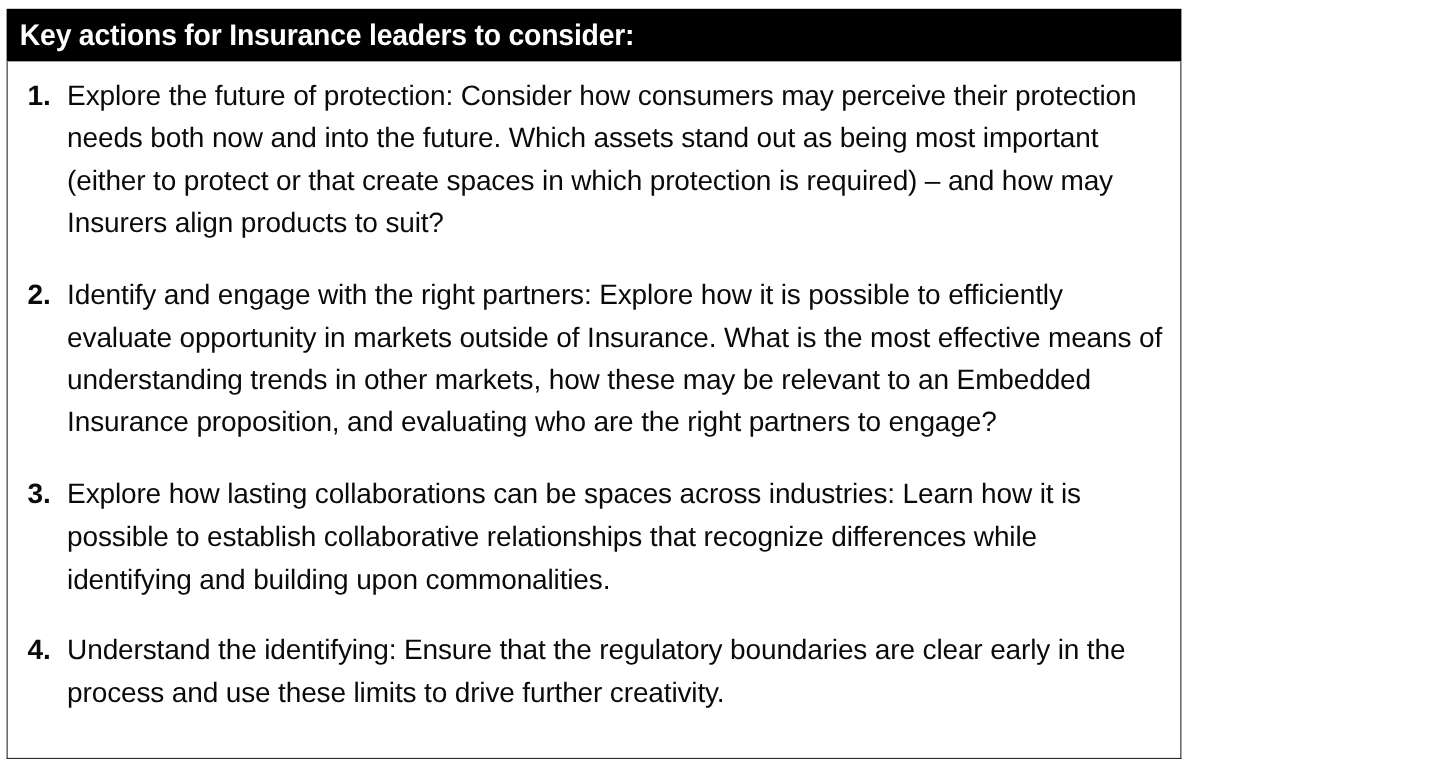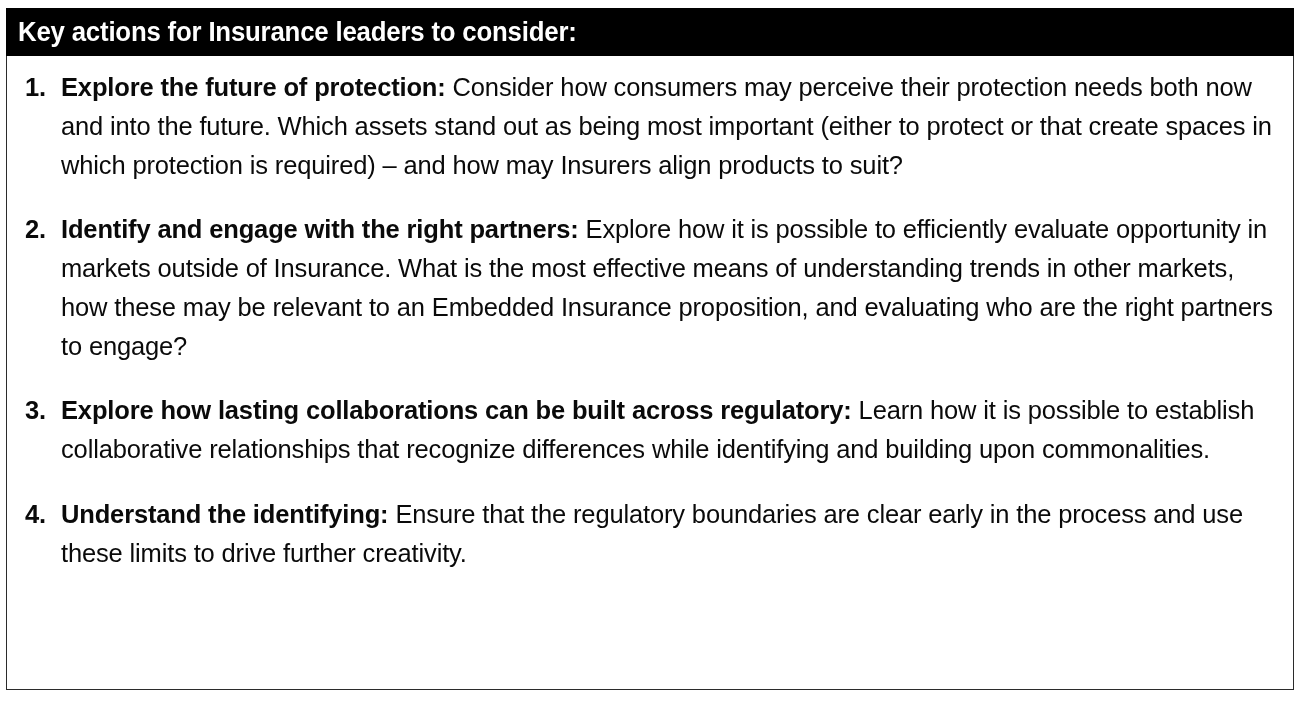--- a/index.html
+++ b/index.html
@@ -11,21 +11,21 @@
     width: 1308px;
     height: 706px;
     font-family: "Liberation Sans", sans-serif;
     -webkit-font-smoothing: antialiased;
   }
 
   .callout-box {
     position: absolute;
     left: 6px;
     top: 8px;
-    width: 1288px;
+    width: 1068px;
     height: 682px;
     box-sizing: border-box;
     background: #ffffff;
   }
 
   
   .callout-header {
     background: #000000;
     height: 48px;
     display: flex;
@@ -79,21 +79,21 @@
     position: absolute;
     left: 6px;
     top: 0;
     font-weight: bold;
     font-size: 25.5px;
     line-height: 1.52;
     color: #0a0a0a;
   }
 
   .action-lead {
-    font-weight: bold;
+    font-weight: normal;
   }
   .action-text {
     font-weight: normal;
   }
 </style>
 </head>
 <body>
 
 <div class="callout-box">
 
@@ -109,21 +109,21 @@
         <span class="action-lead">Explore the future of protection:</span><span class="action-text"> Consider how consumers may perceive their protection needs both now and into the future. Which assets stand out as being most important (either to protect or that create spaces in which protection is required) – and how may Insurers align products to suit?</span>
       </li>
 
       <li class="action-item">
         <span class="action-number">2.</span>
         <span class="action-lead">Identify and engage with the right partners:</span><span class="action-text"> Explore how it is possible to efficiently evaluate opportunity in markets outside of Insurance. What is the most effective means of understanding trends in other markets, how these may be relevant to an Embedded Insurance proposition, and evaluating who are the right partners to engage?</span>
       </li>
 
       <li class="action-item">
         <span class="action-number">3.</span>
-        <span class="action-lead">Explore how lasting collaborations can be built across regulatory:</span><span class="action-text"> Learn how it is possible to establish collaborative relationships that recognize differences while identifying and building upon commonalities.</span>
+        <span class="action-lead">Explore how lasting collaborations can be spaces across industries:</span><span class="action-text"> Learn how it is possible to establish collaborative relationships that recognize differences while identifying and building upon commonalities.</span>
       </li>
 
       <li class="action-item">
         <span class="action-number">4.</span>
         <span class="action-lead">Understand the identifying:</span><span class="action-text"> Ensure that the regulatory boundaries are clear early in the process and use these limits to drive further creativity.</span>
       </li>
 
     </ol>
   </div>
 

